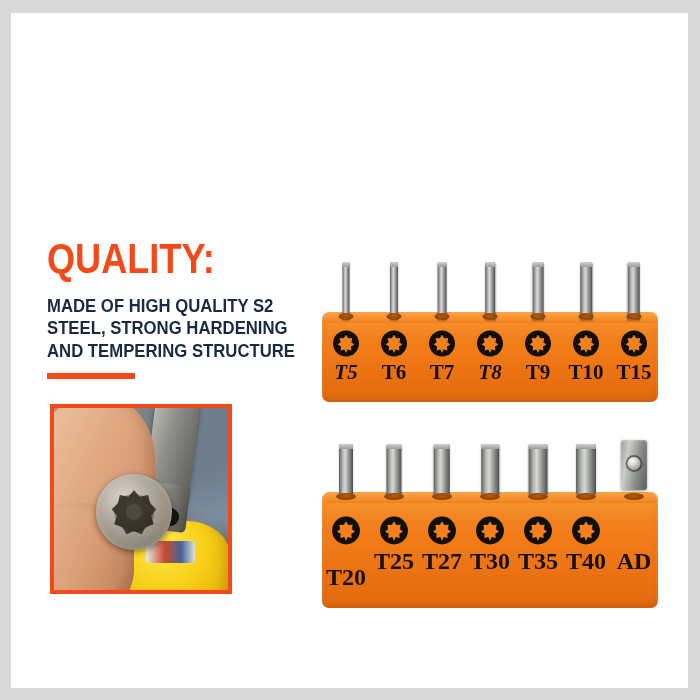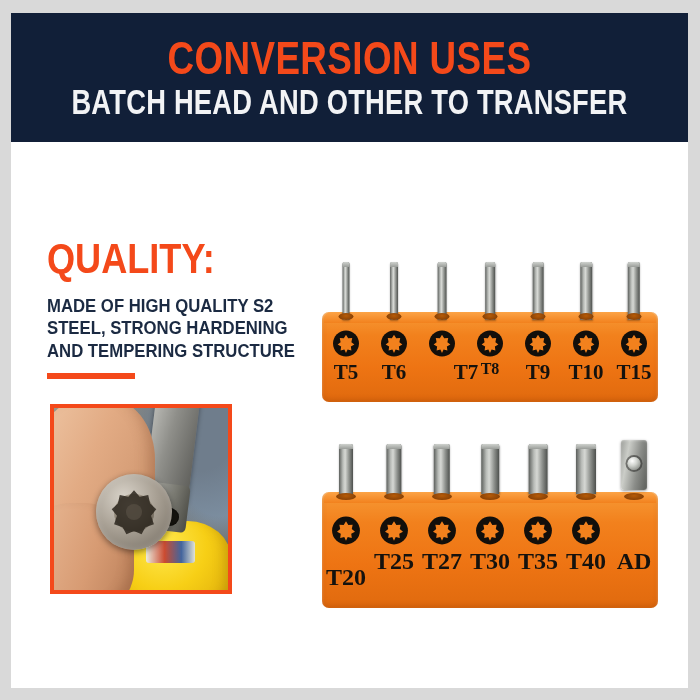--- a/index.html
+++ b/index.html
@@ -204,24 +204,20 @@
     box-shadow:0 0 0 2px rgba(40,40,38,0.55);
   }
 </style>
 </head>
 <body>
 
 <div id="page">
 
   <div class="panel"></div>
 
-  <div class="banner">
-    <div class="banner-title">CONVERSION USES</div>
-    <div class="banner-sub">BATCH HEAD AND OTHER TO TRANSFER</div>
-  </div>
 
   <div class="quality-head">QUALITY:</div>
   <div class="quality-body">
     <span>MADE OF HIGH QUALITY S2</span>
     <span>STEEL, STRONG HARDENING</span>
     <span>AND TEMPERING STRUCTURE</span>
   </div>
   <div class="rule"></div>
 
   <div class="photo">
@@ -250,51 +246,51 @@
       <div class="holder-top"></div>
     </div>
   <div class="slot" style="left: 13px;">
         <div class="shaft" style="width: 7px; height: 58px; top: 0px;"></div>
         <div class="socket" style="width: 15px; height: 7px; top: 51px;"></div>
         <div class="star-badge" style="top: 68px; width: 27px; height: 27px;"><svg viewBox="0 0 100 100" width="100%" height="100%">
   <circle cx="50" cy="50" r="48" fill="#120f0b"></circle>
   <path d="M50 18 L58 31 L73 30 L70 45 L81 54 L68 61 L70 76 L56 72 L50 85 L44 72 L30 76
            L32 61 L19 54 L30 45 L27 30 L42 31 Z" fill="#f2811d"></path>
 </svg></div>
-        <div class="slot-label" style="top: 98px; font-size: 21px;">T5</div>
+        <div class="slot-label" style="top: 98px; font-size: 21px; font-style: italic;">T5</div>
       </div>
       <div class="slot" style="left: 61px;">
         <div class="shaft" style="width: 7.9px; height: 58px; top: 0px;"></div>
         <div class="socket" style="width: 15px; height: 7px; top: 51px;"></div>
         <div class="star-badge" style="top: 68px; width: 27px; height: 27px;"><svg viewBox="0 0 100 100" width="100%" height="100%">
   <circle cx="50" cy="50" r="48" fill="#120f0b"></circle>
   <path d="M50 18 L58 31 L73 30 L70 45 L81 54 L68 61 L70 76 L56 72 L50 85 L44 72 L30 76
            L32 61 L19 54 L30 45 L27 30 L42 31 Z" fill="#f2811d"></path>
 </svg></div>
         <div class="slot-label" style="top: 98px; font-size: 21px;">T6</div>
       </div>
       <div class="slot" style="left: 109px;">
         <div class="shaft" style="width: 8.8px; height: 58px; top: 0px;"></div>
         <div class="socket" style="width: 15px; height: 7px; top: 51px;"></div>
         <div class="star-badge" style="top: 68px; width: 27px; height: 27px;"><svg viewBox="0 0 100 100" width="100%" height="100%">
   <circle cx="50" cy="50" r="48" fill="#120f0b"></circle>
   <path d="M50 18 L58 31 L73 30 L70 45 L81 54 L68 61 L70 76 L56 72 L50 85 L44 72 L30 76
            L32 61 L19 54 L30 45 L27 30 L42 31 Z" fill="#f2811d"></path>
 </svg></div>
-        <div class="slot-label" style="top: 98px; font-size: 21px; margin-left: 24px;">T7</div>
+        <div class="slot-label" style="top: 98px; font-size: 21px;">T7</div>
       </div>
       <div class="slot" style="left: 157px;">
         <div class="shaft" style="width: 9.7px; height: 58px; top: 0px;"></div>
         <div class="socket" style="width: 15px; height: 7px; top: 51px;"></div>
         <div class="star-badge" style="top: 68px; width: 27px; height: 27px;"><svg viewBox="0 0 100 100" width="100%" height="100%">
   <circle cx="50" cy="50" r="48" fill="#120f0b"></circle>
   <path d="M50 18 L58 31 L73 30 L70 45 L81 54 L68 61 L70 76 L56 72 L50 85 L44 72 L30 76
            L32 61 L19 54 L30 45 L27 30 L42 31 Z" fill="#f2811d"></path>
 </svg></div>
-        <div class="slot-label" style="top: 98px; font-size: 16px;">T8</div>
+        <div class="slot-label" style="top: 98px; font-size: 21px; font-style: italic;">T8</div>
       </div>
       <div class="slot" style="left: 205px;">
         <div class="shaft" style="width: 10.6px; height: 58px; top: 0px;"></div>
         <div class="socket" style="width: 15px; height: 7px; top: 51px;"></div>
         <div class="star-badge" style="top: 68px; width: 27px; height: 27px;"><svg viewBox="0 0 100 100" width="100%" height="100%">
   <circle cx="50" cy="50" r="48" fill="#120f0b"></circle>
   <path d="M50 18 L58 31 L73 30 L70 45 L81 54 L68 61 L70 76 L56 72 L50 85 L44 72 L30 76
            L32 61 L19 54 L30 45 L27 30 L42 31 Z" fill="#f2811d"></path>
 </svg></div>
         <div class="slot-label" style="top: 98px; font-size: 21px;">T9</div>

